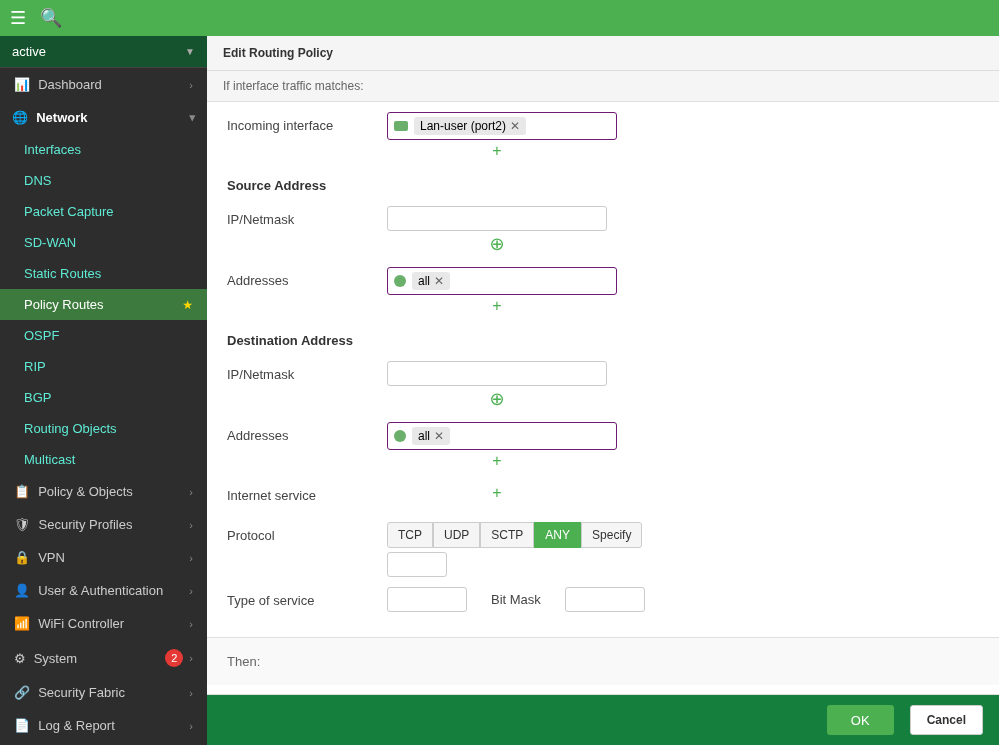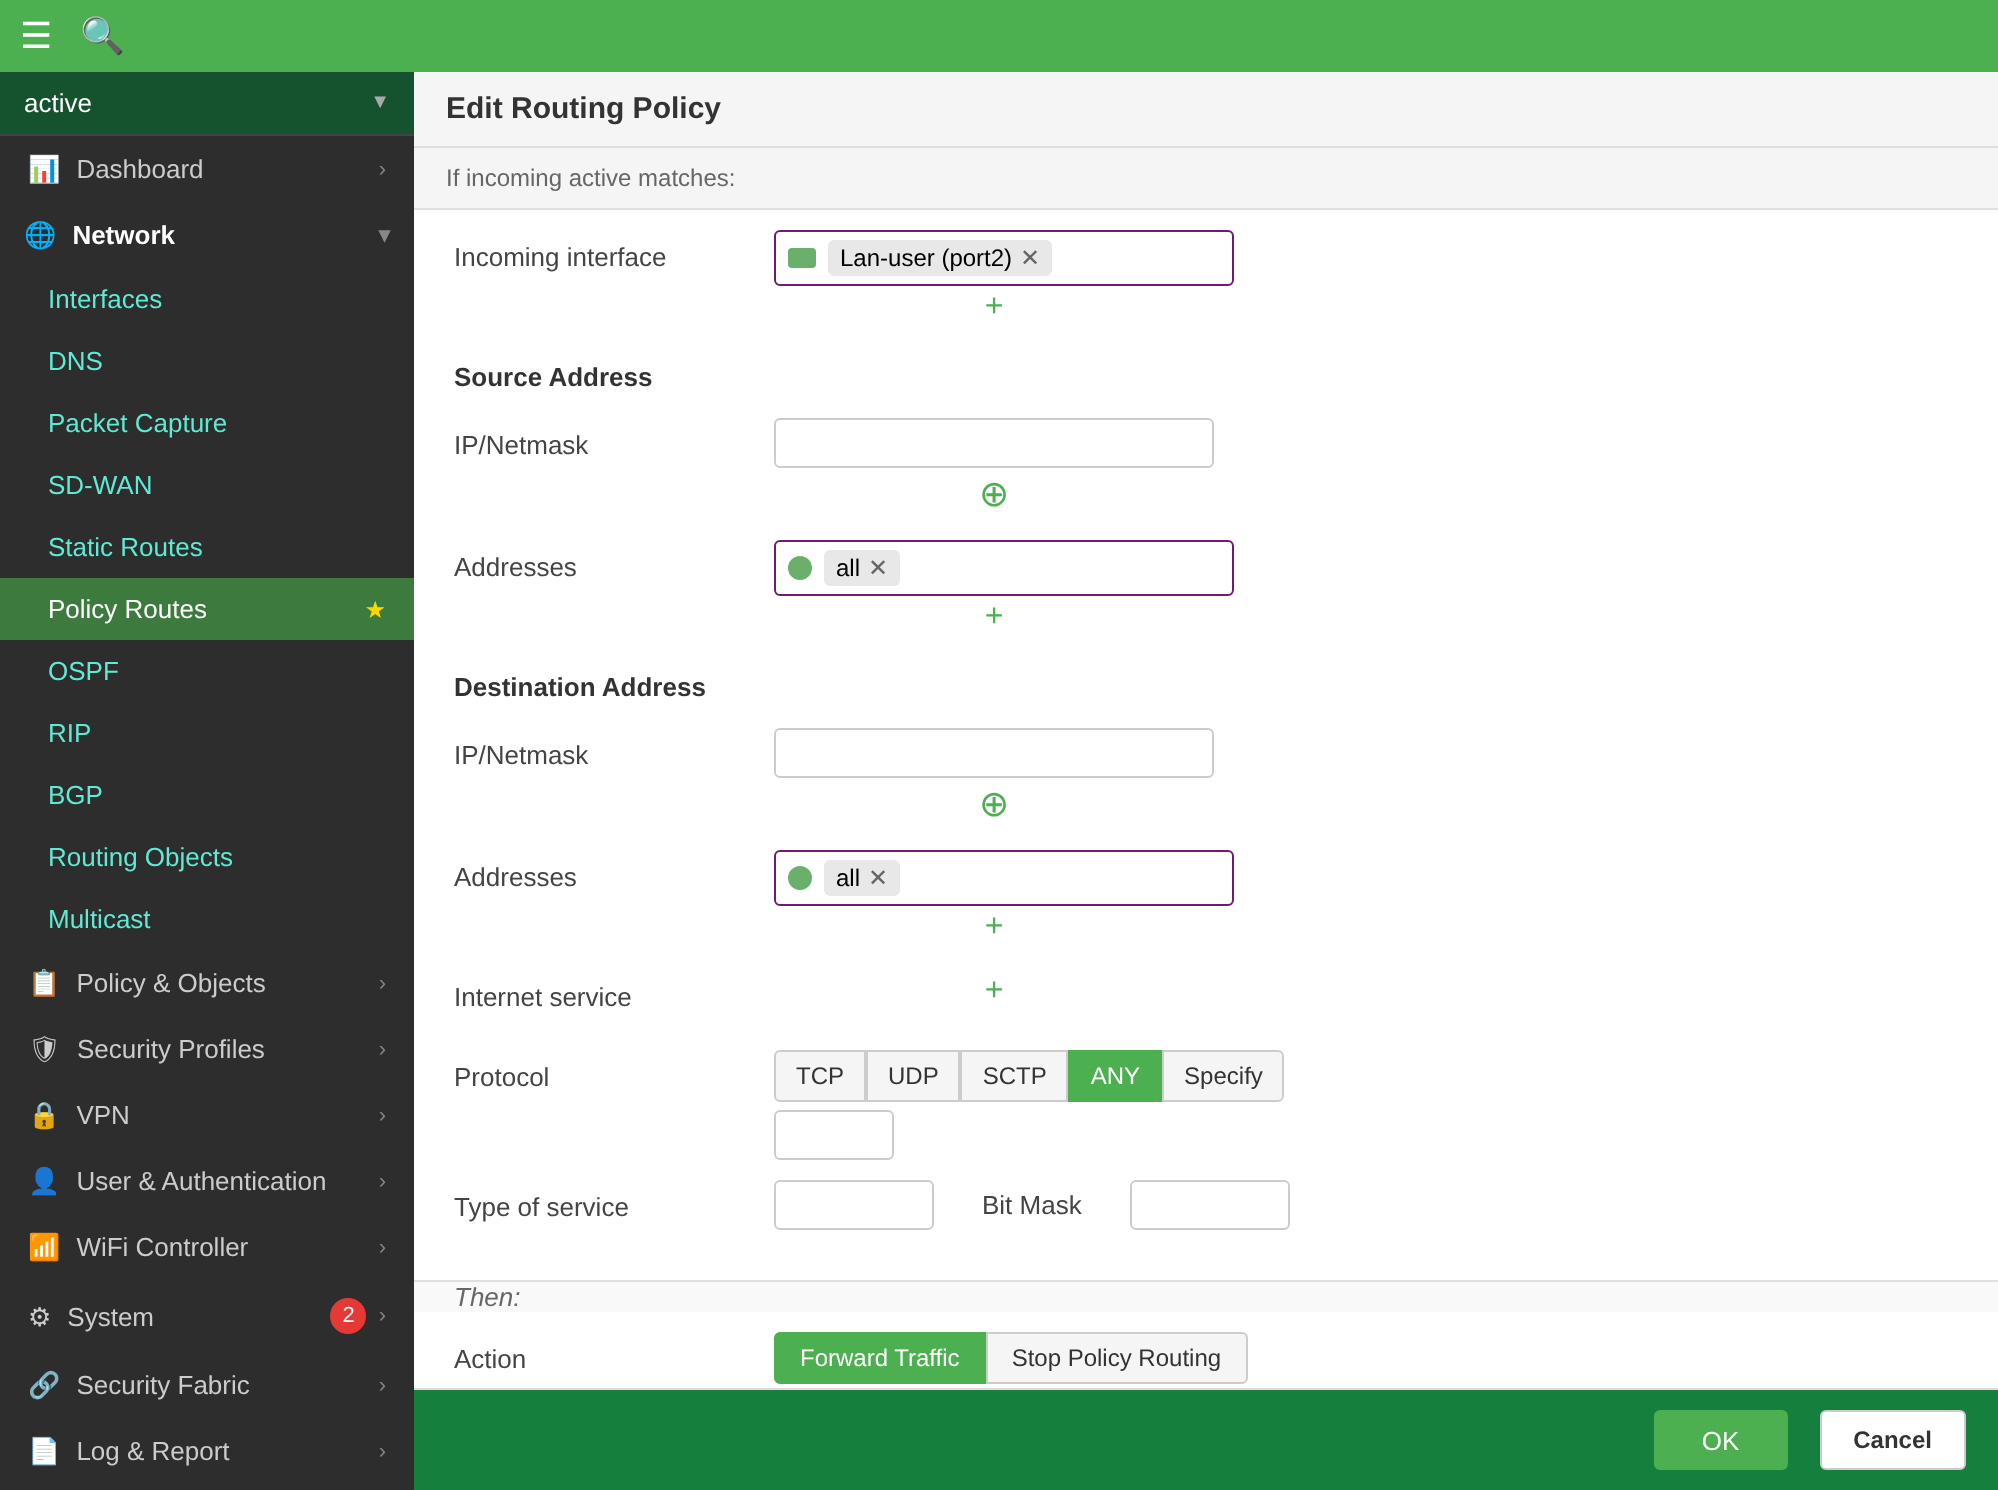--- a/index.html
+++ b/index.html
@@ -63,21 +63,21 @@
     .content-area {
       flex: 1;
       display: flex;
       flex-direction: column;
       overflow: hidden;
     }
     .page-header {
       background: #f5f5f5;
       border-bottom: 1px solid #ddd;
       padding: 10px 16px;
-      font-size: 15px;
+      font-size: 12px;
       font-weight: bold;
       color: #333;
       flex-shrink: 0;
     }
     .form-container {
       flex: 1;
       overflow-y: auto;
       background: #fff;
       padding: 0;
     }
@@ -152,24 +152,23 @@
       cursor: pointer;
       font-size: 12px;
       color: #333;
     }
     .proto-btn:first-child { border-radius: 3px 0 0 3px; }
     .proto-btn:last-child { border-radius: 0 3px 3px 0; }
     .proto-btn.active-proto { background: #4caf50; color: white; border-color: #4caf50; }
     .then-section {
       background: #f9f9f9;
       border-top: 1px solid #e0e0e0;
-      padding: 0 20px;
+      padding: 16px 20px;
       font-size: 13px;
       color: #666;
-      font-style: italic;
     }
     .action-group { display: flex; gap: 0; }
     .action-btn {
       padding: 5px 12px;
       border: 1px solid #ccc;
       background: #f5f5f5;
       cursor: pointer;
       font-size: 12px;
       color: #333;
     }
@@ -343,21 +342,21 @@
   </div>
 
   <div class="content-area">
     <div class="page-header">
       <span>Edit Routing Policy</span>
     </div>
 
     <div class="form-container">
 
       <div class="section-label">
-        <span>If incoming active matches:</span>
+        <span>If interface traffic matches:</span>
       </div>
 
       <div class="form-body">
 
         <div class="form-row">
           <div class="form-label">Incoming interface</div>
           <div class="form-control-area">
             <div class="tag-container">
               <span class="net-icon"></span>
               <span class="tag">

